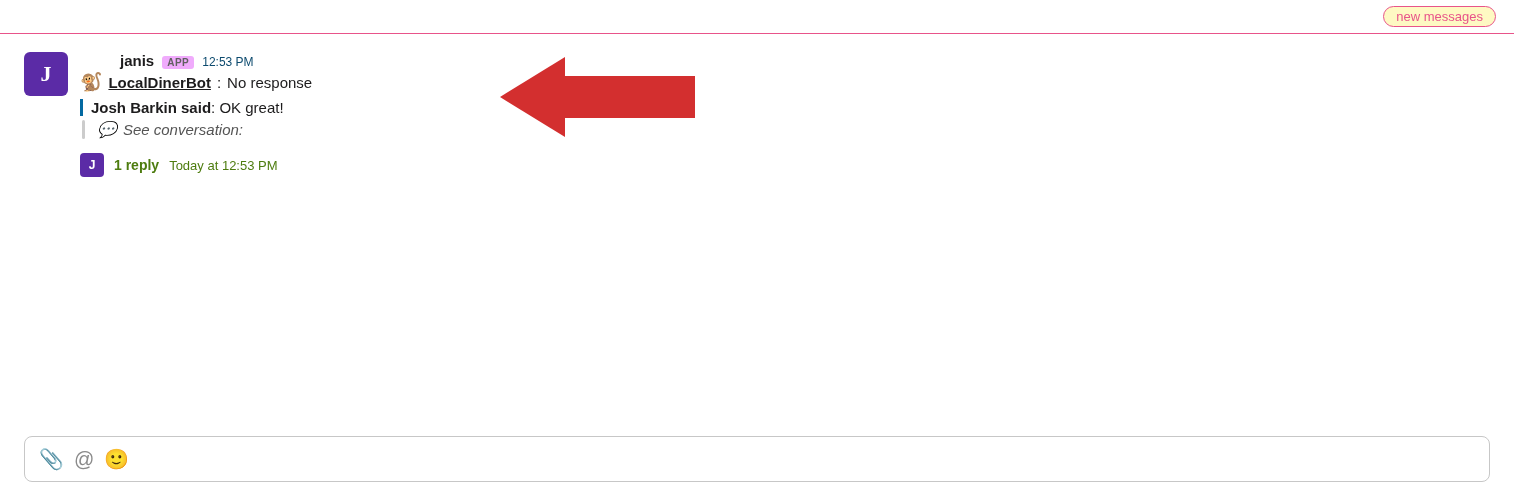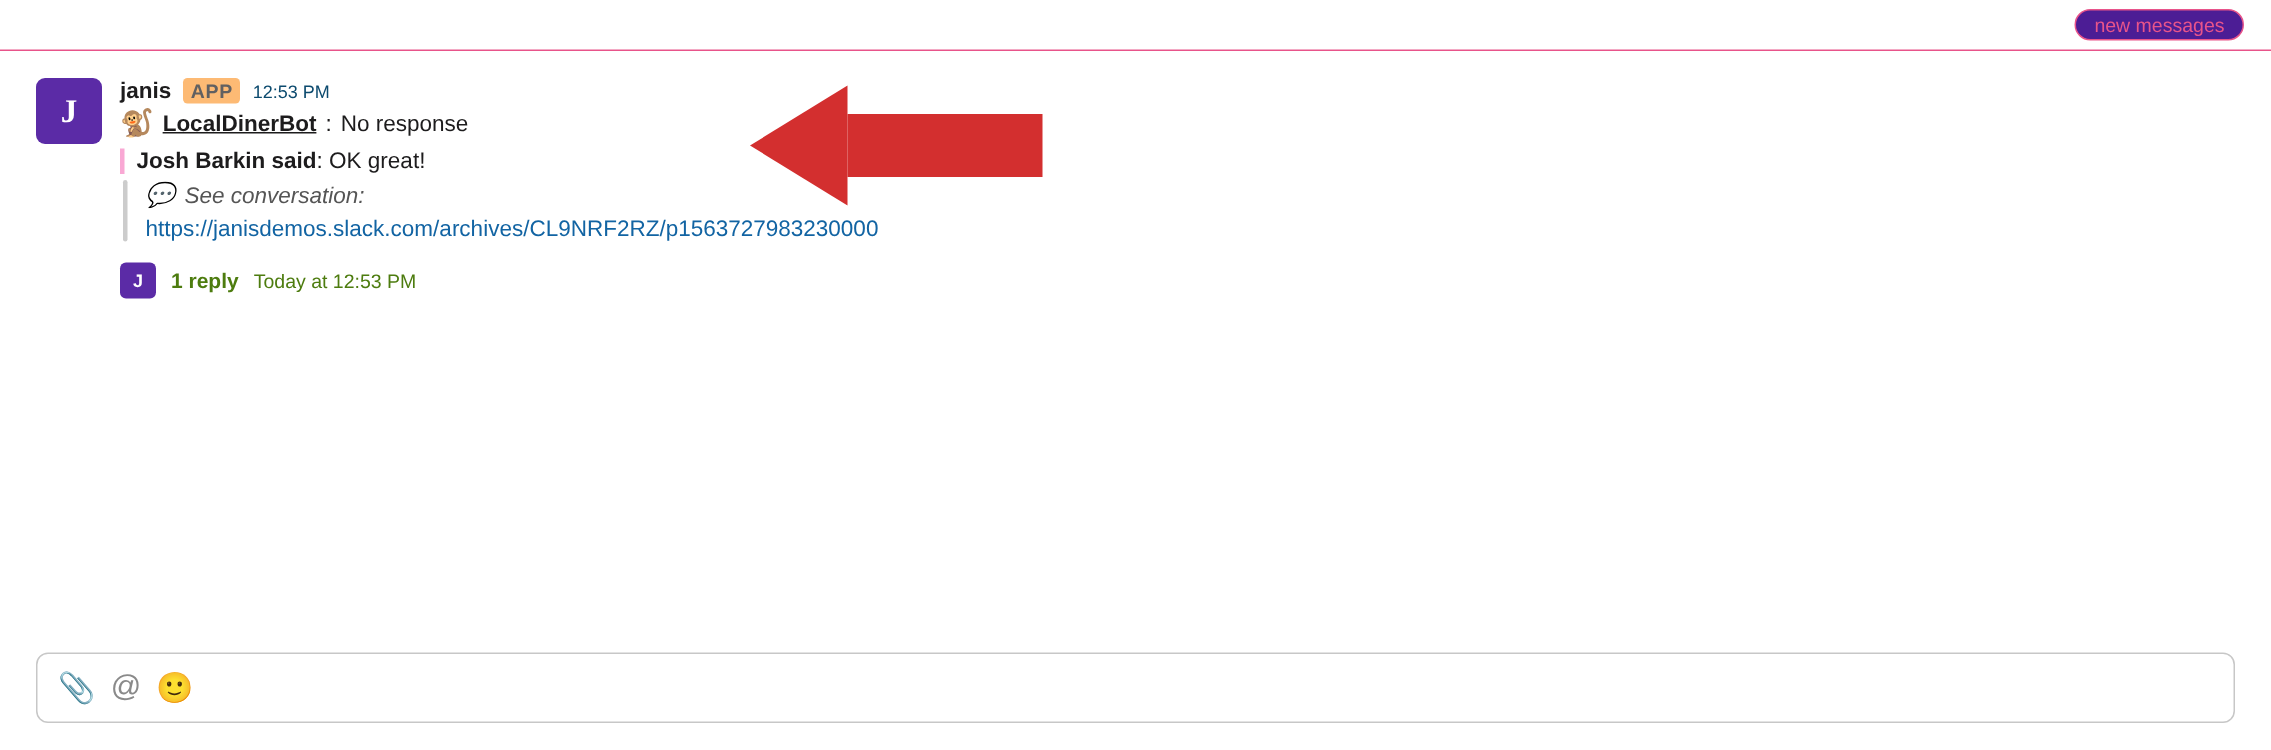--- a/index.html
+++ b/index.html
@@ -17,21 +17,21 @@
     .new-messages-bar {
       display: flex;
       justify-content: flex-end;
       align-items: center;
       border-bottom: 1.5px solid #e8548a;
       padding: 0 18px;
       height: 34px;
       flex-shrink: 0;
     }
     .new-messages-badge {
-      background: #4c1d95;
+      background: #fef9c3;
       color: #e8548a;
       border: 1.5px solid #e8548a;
       border-radius: 12px;
       font-size: 13px;
       padding: 2px 12px;
       font-weight: 500;
     }
 
     
     .chat-area {
@@ -72,33 +72,34 @@
       flex: 1;
       display: flex;
       flex-direction: column;
     }
 
     .message-header {
       display: flex;
       align-items: baseline;
       gap: 8px;
       margin-bottom: 2px;
+      margin-left: 40px;
     }
 
     .sender-name {
       font-weight: 700;
       font-size: 15px;
       color: #1d1c1d;
     }
 
     .app-badge {
-      background: #fdba74;
+      background: #f0abfc;
       color: #616061;
       border-radius: 3px;
-      font-size: 13px;
+      font-size: 10px;
       font-weight: 600;
       padding: 1px 5px;
       letter-spacing: 0.5px;
     }
 
     .timestamp {
       font-size: 12px;
       color: #0c4a6e;
     }
 
@@ -140,21 +141,21 @@
       border-bottom: 40px solid transparent;
       border-right: 65px solid #d32f2f;
     }
 
     
     .quote-line {
       display: flex;
       align-items: flex-end;
       gap: 8px;
       padding-left: 2px;
-      border-left: 3px solid #f9a8d4;
+      border-left: 3px solid #0369a1;
       margin-bottom: 4px;
       padding-left: 8px;
     }
     .quote-text {
       font-size: 15px;
       color: #1d1c1d;
     }
     .quote-bold {
       font-weight: 700;
     }
@@ -311,21 +312,20 @@
         </span>
       </div>
 
       <div class="conversation-block">
         <div class="conversation-bar"></div>
         <div class="conversation-content">
           <div class="conversation-label">
             <span class="bubble-icon">💬</span>
             <span>See conversation:</span>
           </div>
-          <a class="conversation-link" href="#">https://janisdemos.slack.com/archives/CL9NRF2RZ/p1563727983230000</a>
         </div>
       </div>
 
       <div class="reply-row">
         <div class="reply-avatar">
           <span class="reply-avatar-letter">J</span>
         </div>
         <span class="reply-count">1 reply</span>
         <span class="reply-time">Today at 12:53 PM</span>
       </div>

